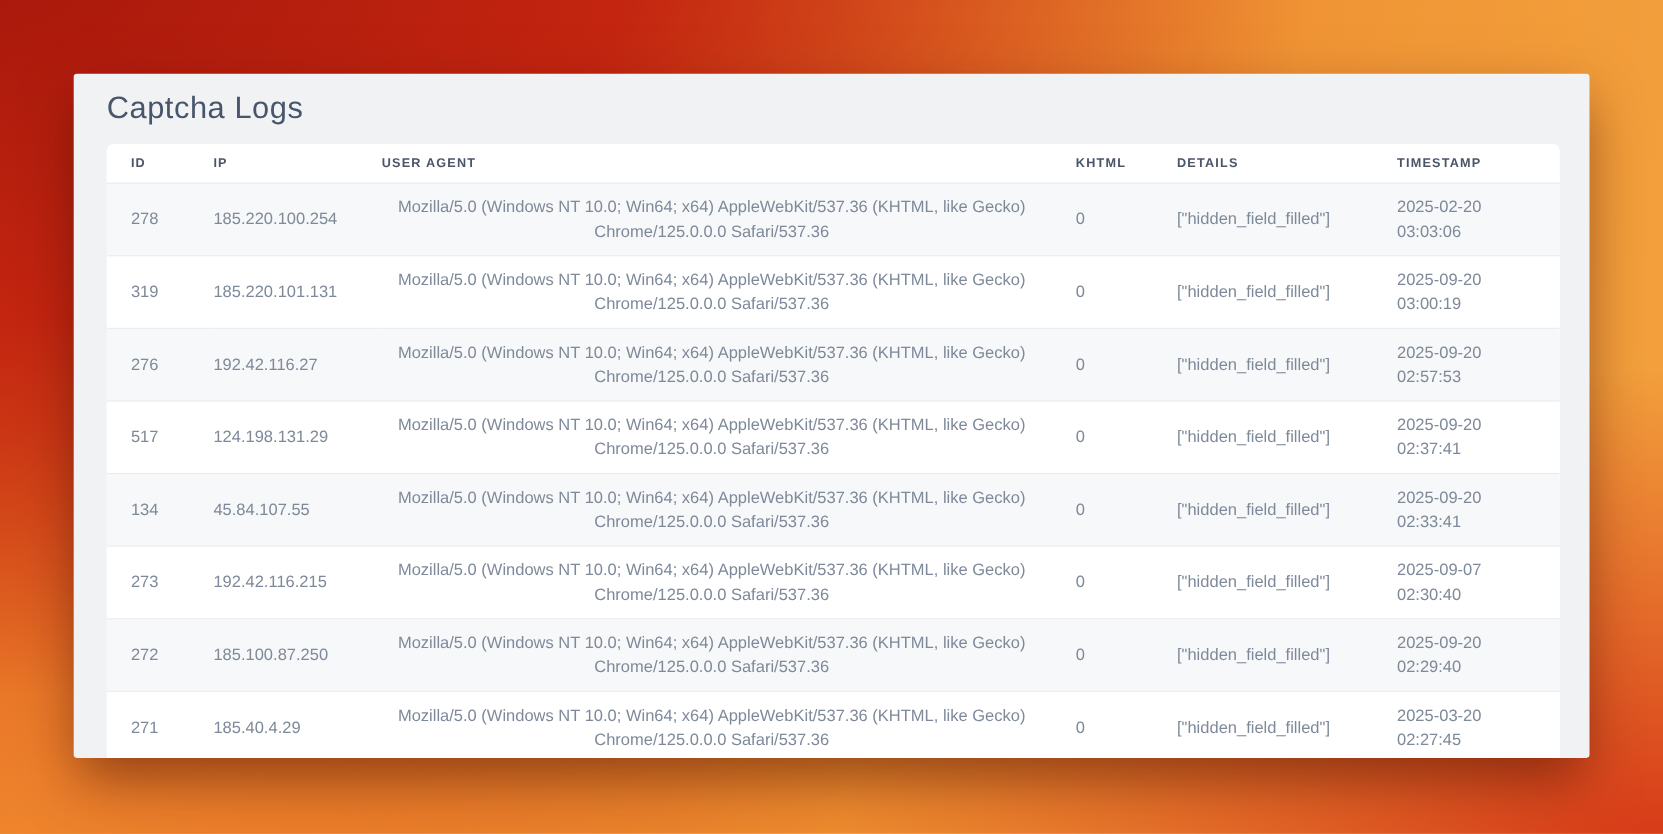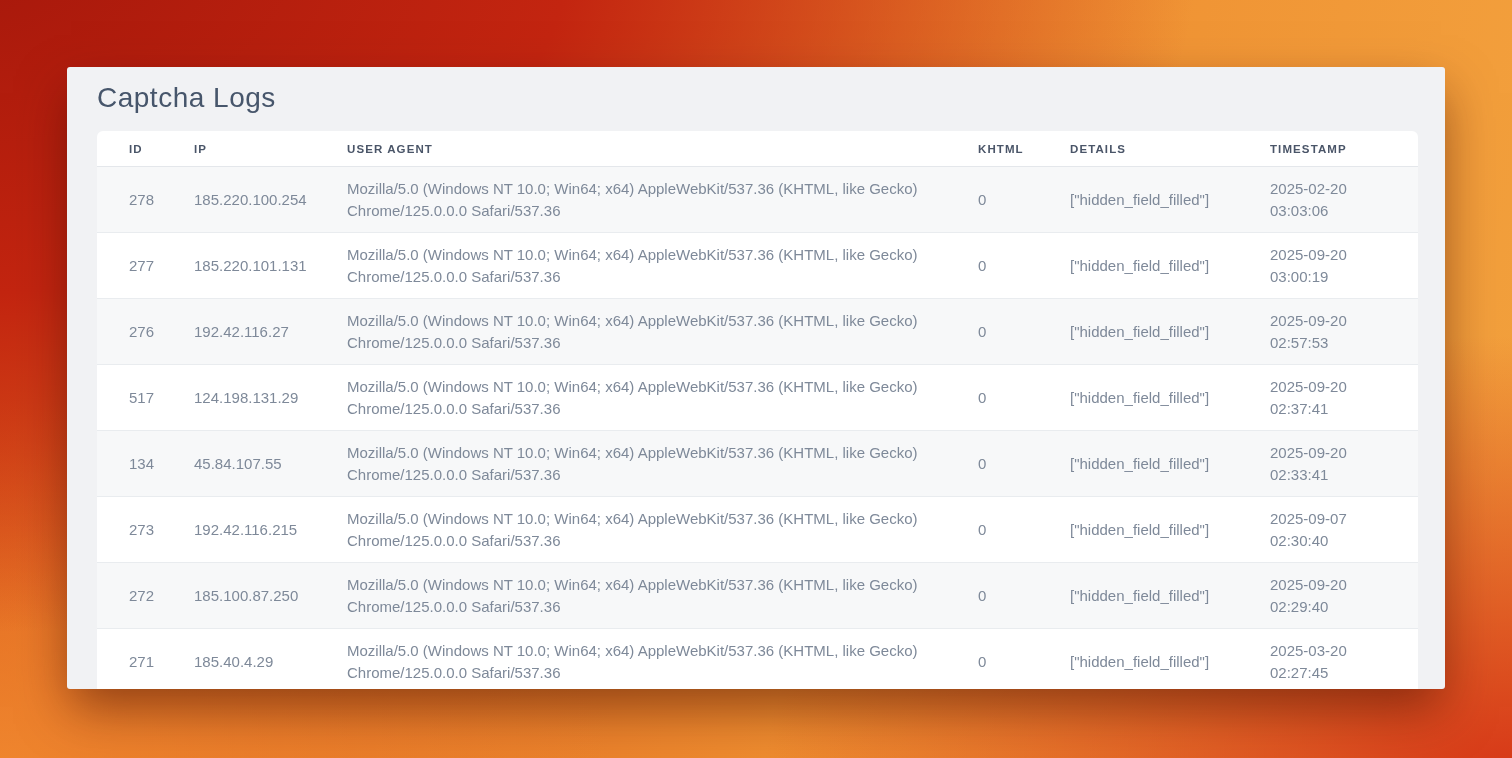--- a/index.html
+++ b/index.html
@@ -51,33 +51,33 @@
   thead th {
     text-align: left;
     font-size: 11.5px;
     font-weight: 700;
     letter-spacing: 1.1px;
     color: #4a5568;
     padding: 12px 18px 11px 0;
     border-bottom: 1px solid #e4e7eb;
     white-space: nowrap;
   }
-  thead th:first-child, tbody td:first-child { padding-left: 32px; }
+  thead th:first-child, tbody td:first-child { padding-left: 22px; }
   tbody td {
     font-size: 15px;
     color: #7e8999;
     line-height: 21.5px;
     padding: 11px 20px 11px 0;
     vertical-align: middle;
     border-top: 1px solid #e9ecef;
   }
   tbody tr:first-child td { border-top: none; }
   tbody tr:nth-child(odd) { background: #f7f8f9; }
   tbody tr:nth-child(even) { background: #ffffff; }
-  .ua-text { display: block; max-width: 600px; }
+  .ua-text { display: block; max-width: 600px; text-align: center; }
   .ts-text { display: block; max-width: 110px; }
 </style>
 </head>
 <body>
 
 <div class="card">
   <h1 class="page-title">Captcha Logs</h1>
   <div class="table-wrap">
     <table>
       <colgroup>
@@ -105,21 +105,21 @@
     <td>
               <span class="ua-text">Mozilla/5.0 (Windows NT 10.0; Win64; x64) AppleWebKit/537.36 (KHTML, like Gecko) Chrome/125.0.0.0 Safari/537.36</span>
             </td>
     <td>0</td>
     <td>["hidden_field_filled"]</td>
     <td>
               <span class="ts-text">2025-02-20 03:03:06</span>
             </td>
   </tr>
           <tr>
-    <td>277</td>
+    <td>319</td>
     <td>185.220.101.131</td>
     <td>
               <span class="ua-text">Mozilla/5.0 (Windows NT 10.0; Win64; x64) AppleWebKit/537.36 (KHTML, like Gecko) Chrome/125.0.0.0 Safari/537.36</span>
             </td>
     <td>0</td>
     <td>["hidden_field_filled"]</td>
     <td>
               <span class="ts-text">2025-09-20 03:00:19</span>
             </td>
   </tr>

